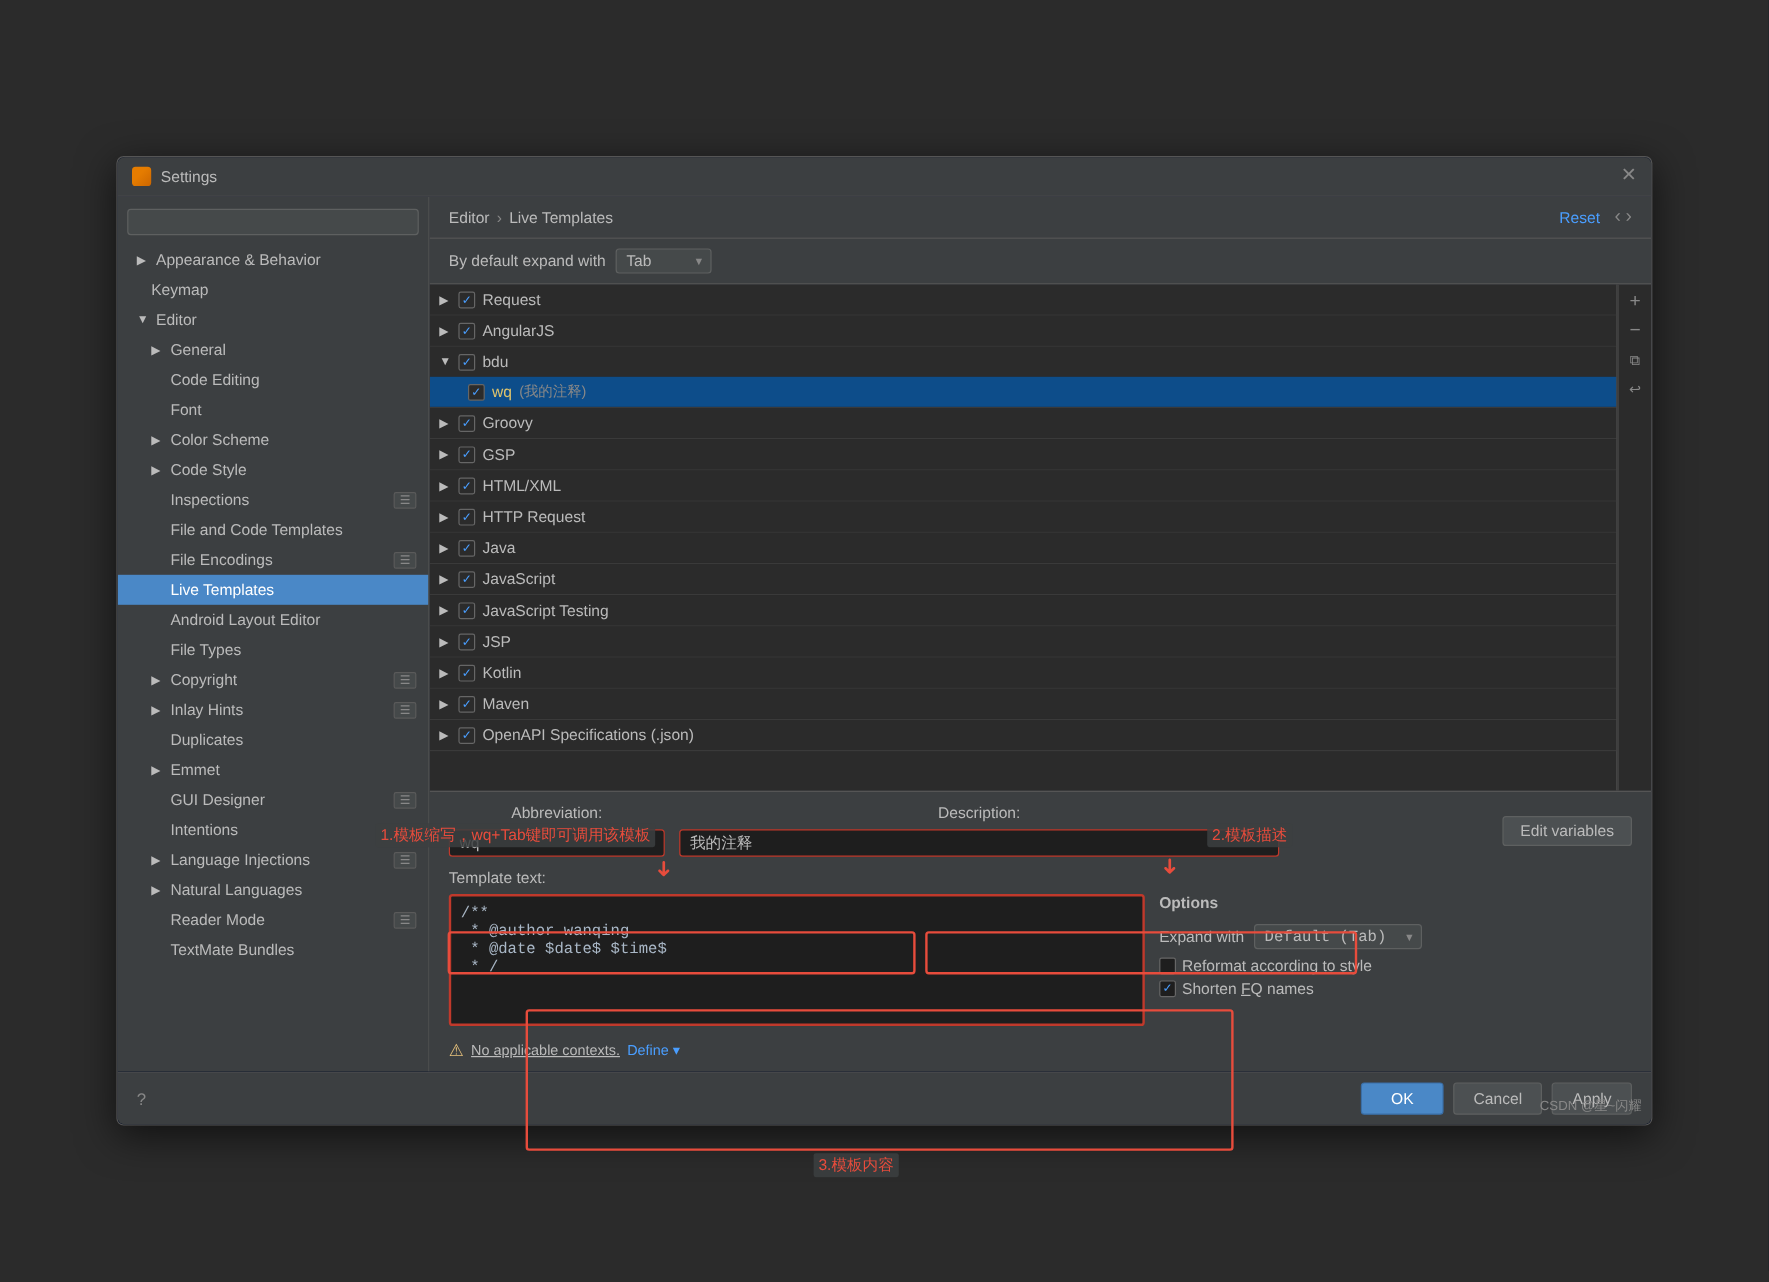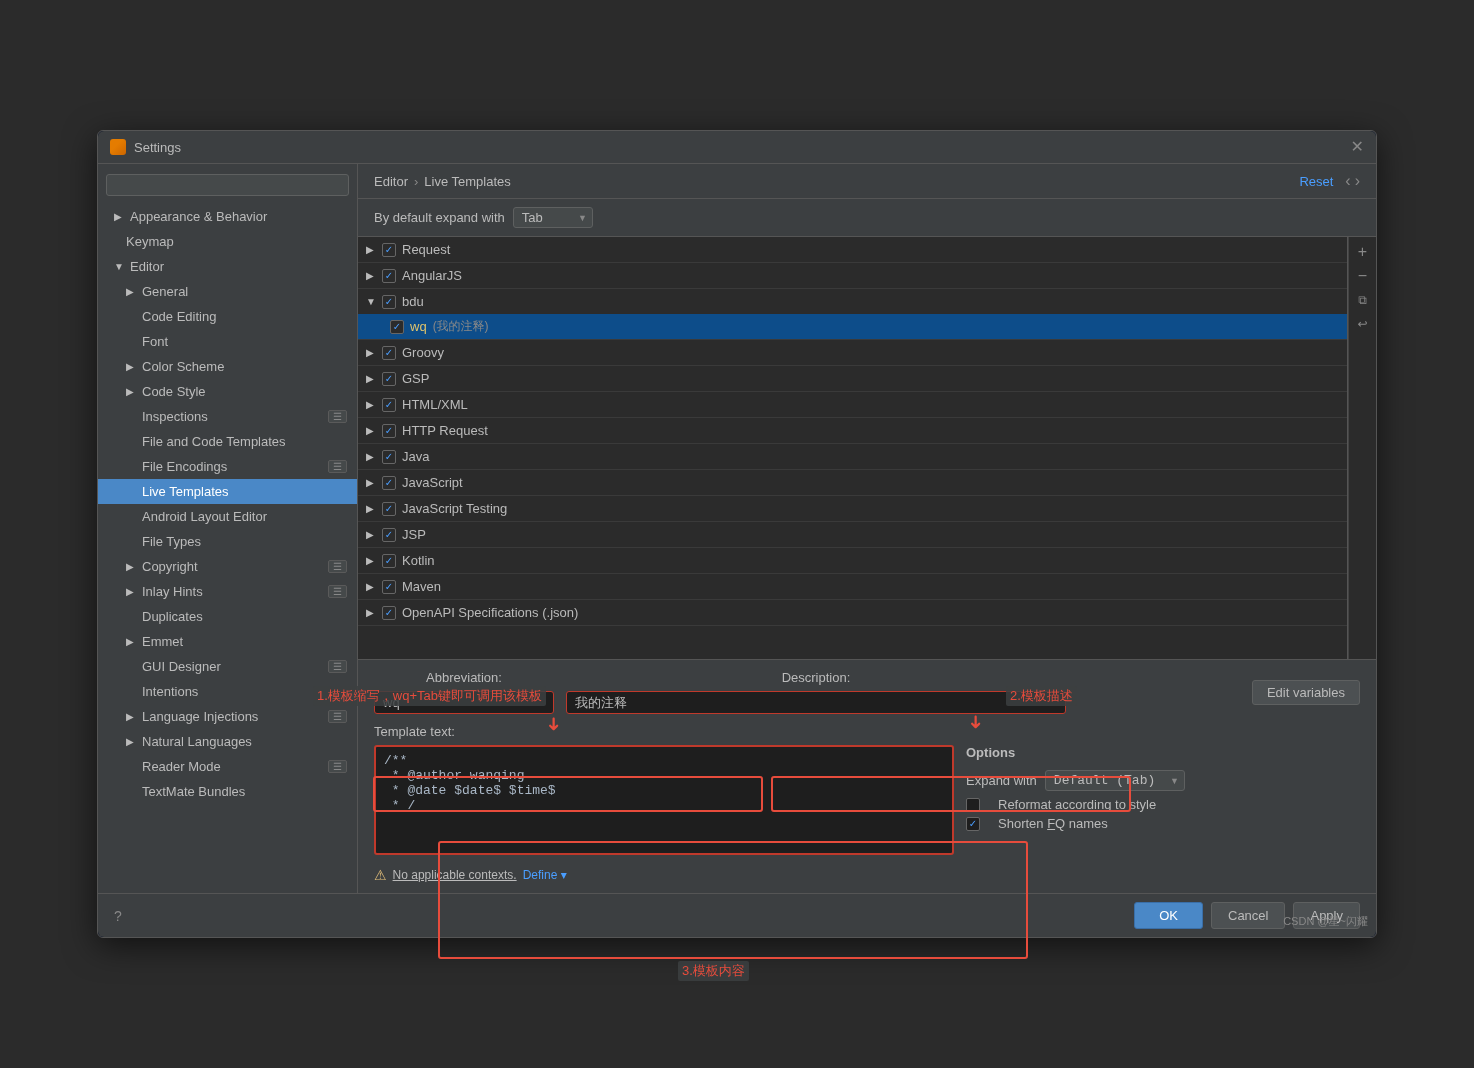--- a/index.html
+++ b/index.html
@@ -389,21 +389,21 @@
       outline: none;
       appearance: none;
       -webkit-appearance: none;
       cursor: pointer;
       min-width: 140px;
       font-family: Liberation Mono, monospace;
     }
     .checkbox-row {
       display: flex;
       align-items: center;
-      gap: 18px;
+      gap: 5px;
       margin-bottom: 4px;
     }
     .cb {
       width: 14px; height: 14px;
       border: 1px solid #666;
       border-radius: 2px;
       display: inline-flex;
       align-items: center;
       justify-content: center;
       font-size: 10px;

